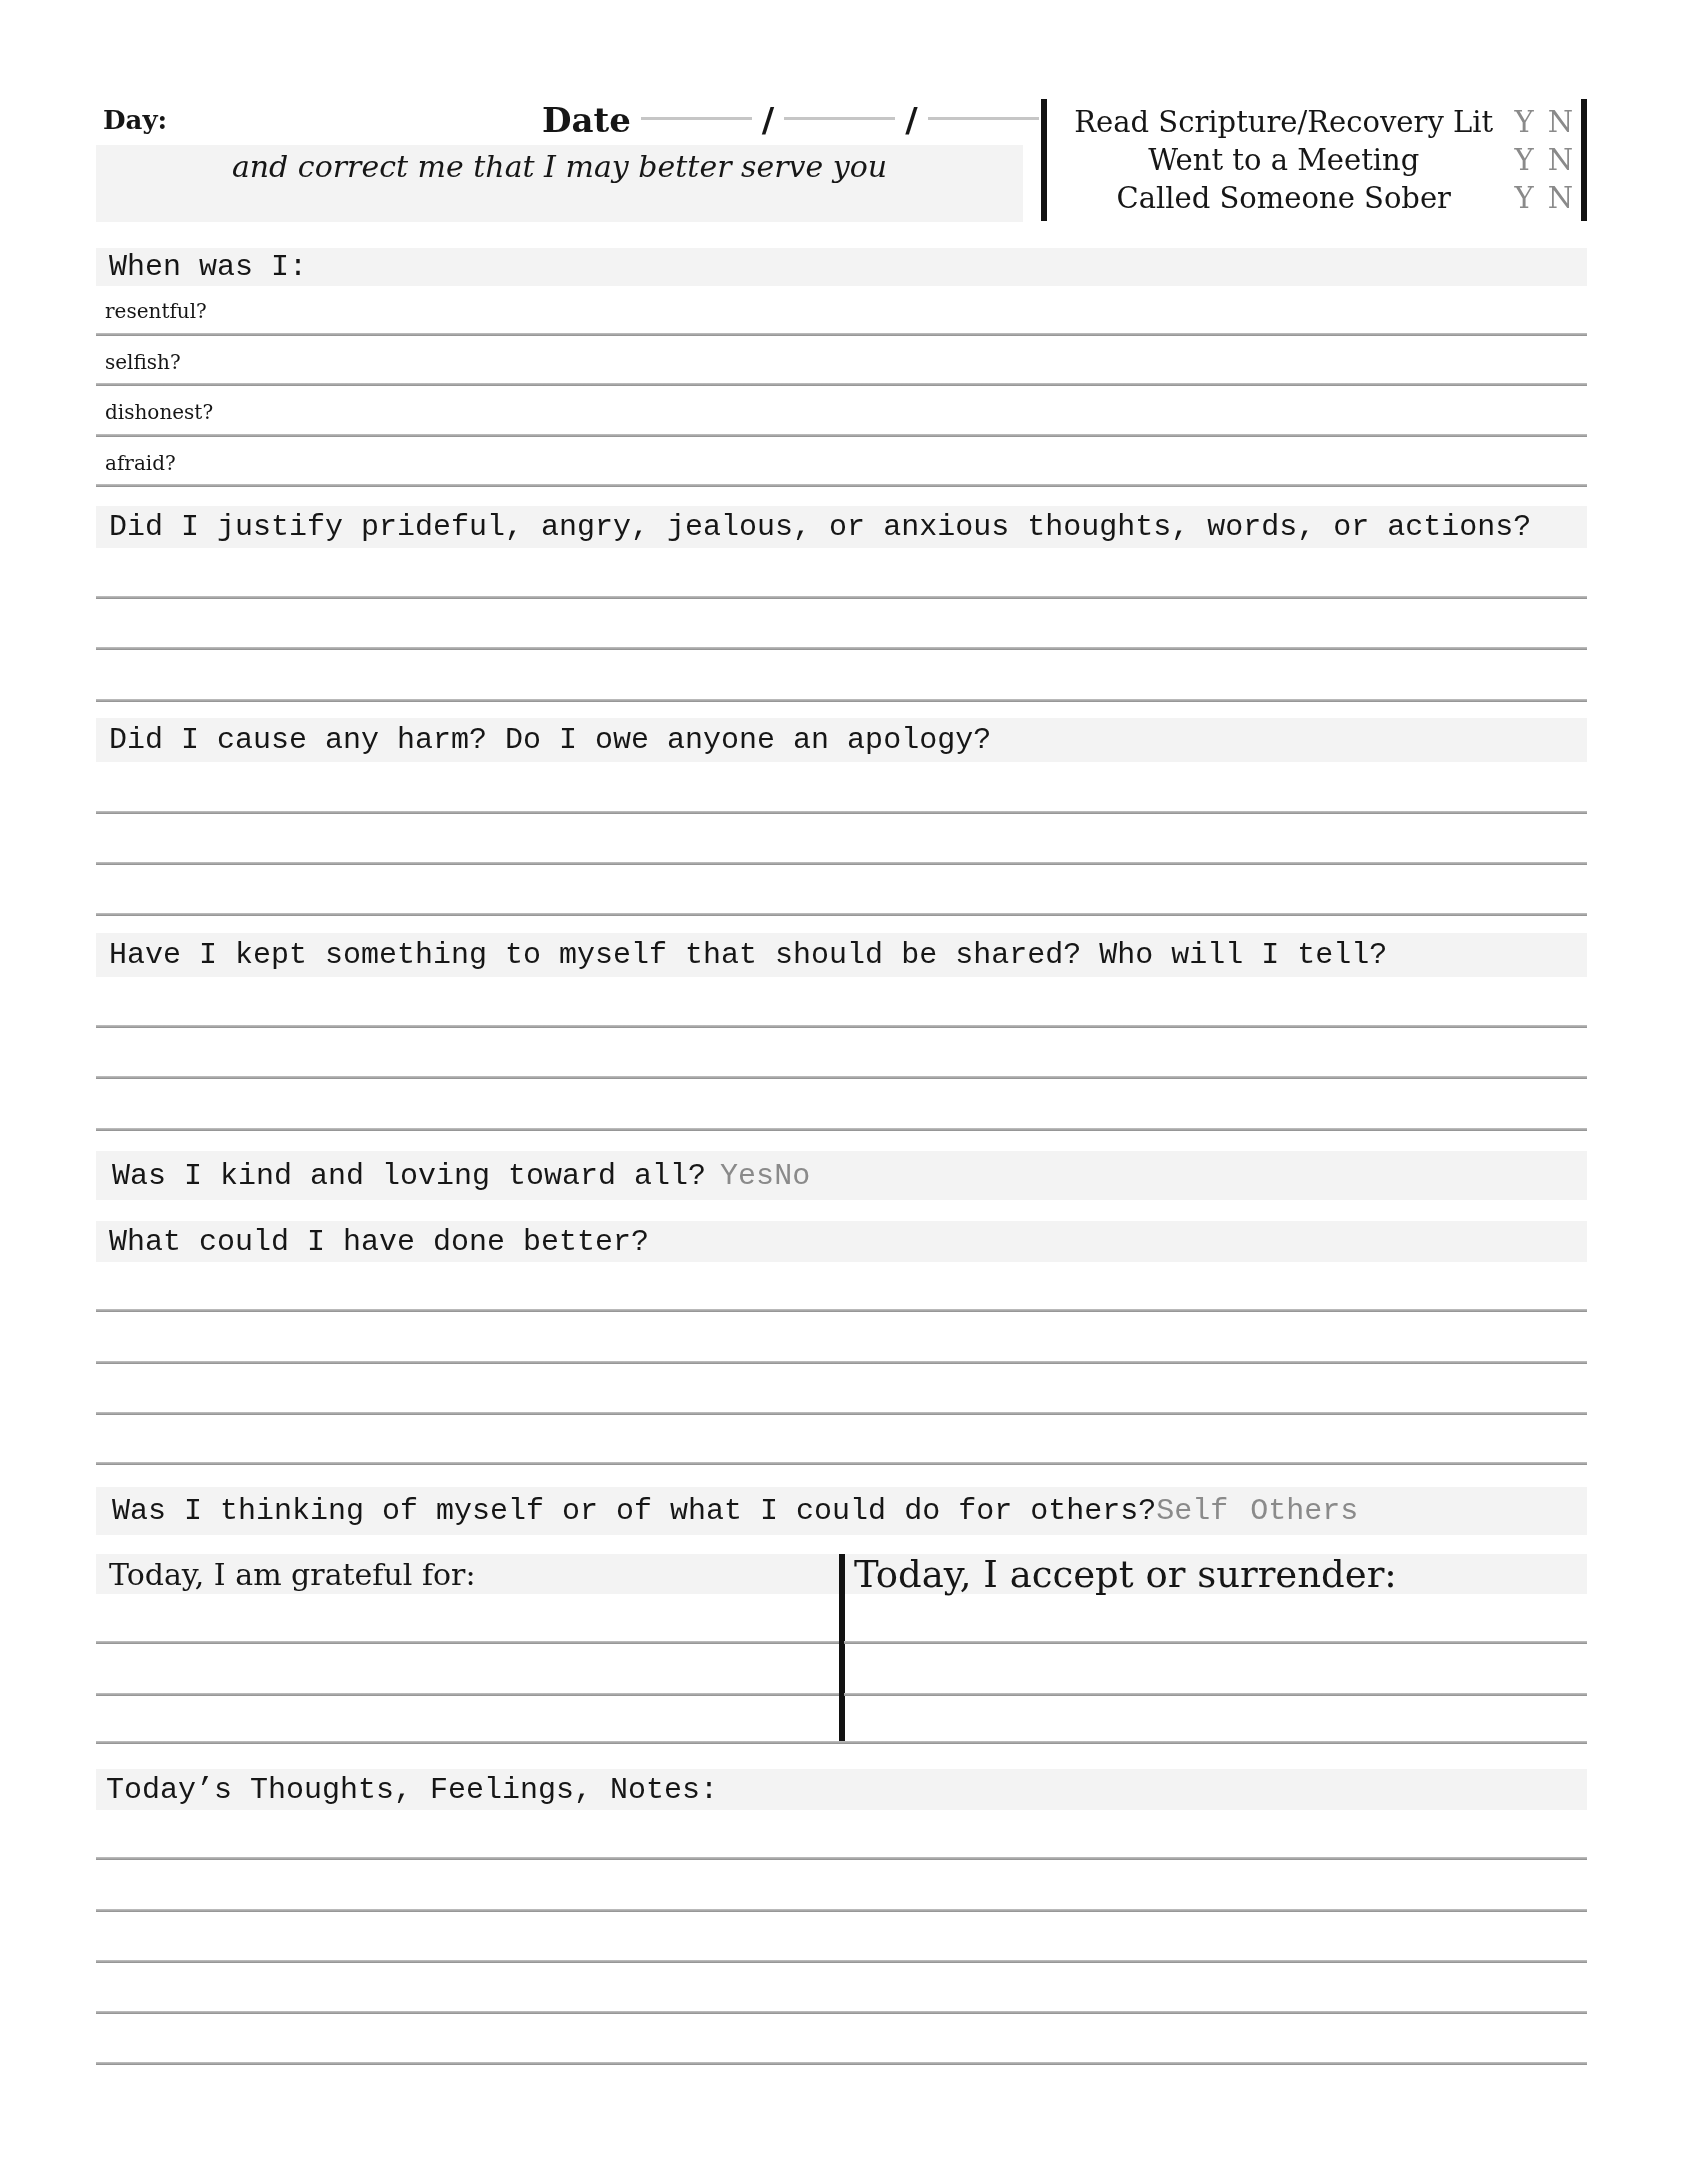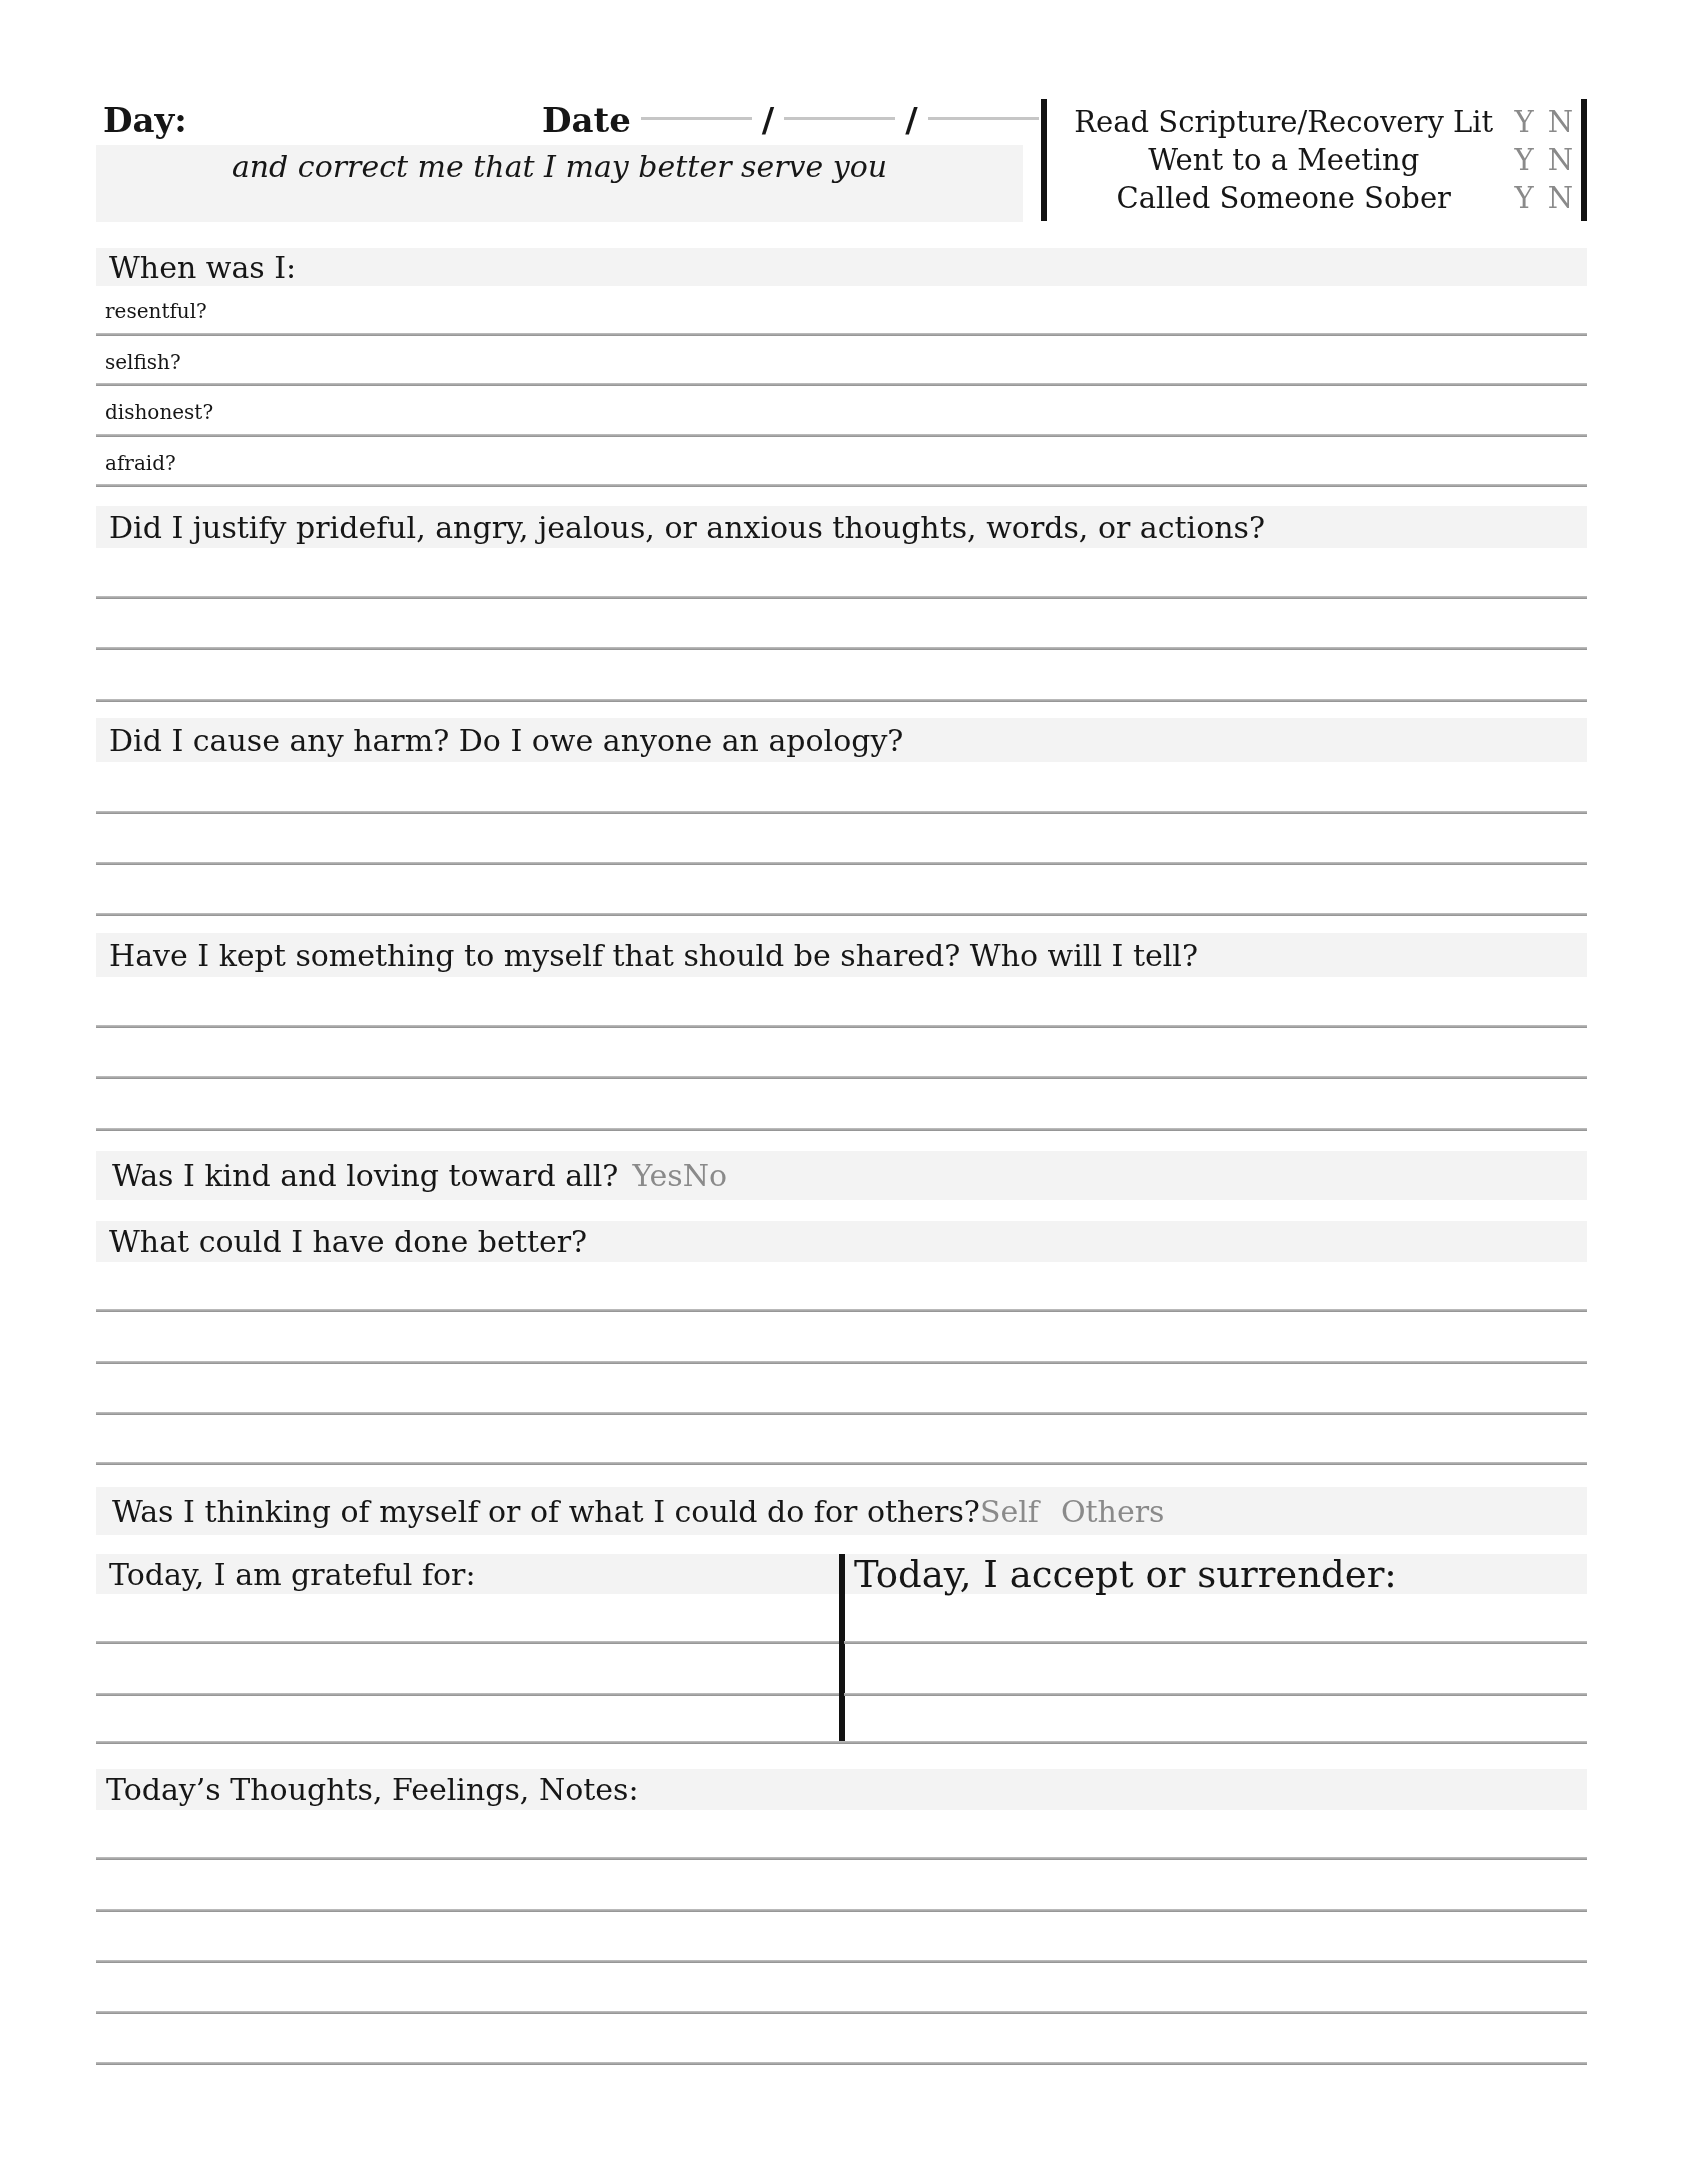--- a/index.html
+++ b/index.html
@@ -6,38 +6,38 @@
     --band:#f3f3f3; --ink:#161616; --muted:#8a8a8a;
     --rule_light:#c2c2c2; --rule_dark:#8e8e8e; --bar:#121212; --date_line:#c6c6c6;
   }
   *{box-sizing:border-box;}
   html,body{margin:0;padding:0;background:#ffffff;}
   .page{
     position:relative; width:1683px; height:2178px; background:#ffffff;
     font-family:"DejaVu Serif","Liberation Serif",serif; color:var(--ink); overflow:hidden;
   }
   
-  .day-label{position:absolute;left:103px;top:99px;font-size:34px;font-weight:700;line-height:42px;}
+  .day-label{position:absolute;left:103px;top:99px;font-size:26px;font-weight:700;line-height:42px;}
   .date-group{position:absolute;left:542px;top:99px;height:42px;display:flex;align-items:center;gap:10px;}
   .date-label{font-size:34px;font-weight:700;line-height:42px;}
   .date-field{width:111px;height:0;border-bottom:3px solid var(--date_line);margin-bottom:4px;}
   .date-slash{font-size:34px;font-weight:700;line-height:42px;}
   
   .prayer{position:absolute;left:96px;top:145px;width:927px;height:77px;background:var(--band);
     text-align:center;font-style:italic;font-size:30px;line-height:37px;padding-top:3px;}
   
   .checklist{position:absolute;left:1041px;top:99px;width:546px;height:122px;
     border-left:6px solid var(--bar);border-right:6px solid var(--bar);
     display:flex;flex-direction:column;justify-content:space-evenly;padding:2px 6px;}
   .cl-row{display:flex;align-items:center;font-size:29px;line-height:34px;}
   .cl-label{flex:1;text-align:center;white-space:nowrap;}
   .cl-opts{color:var(--muted);display:flex;gap:14px;padding-right:2px;}
   
   .band{position:absolute;left:96px;right:96px;background:var(--band);font-size:30px;
-    display:flex;align-items:center;padding-left:13px;white-space:nowrap;}
+    display:flex;align-items:center;padding-left:13px;white-space:nowrap;font-family:Liberation Mono, monospace;}
   .opt{color:var(--muted);}
   
   .when-item{position:absolute;left:105px;font-size:20px;line-height:36px;}
   
   .wl{position:absolute;left:96px;right:96px;height:3px;
     background:linear-gradient(to bottom,var(--rule_light),var(--rule_dark));}
   .wl-left{position:absolute;left:96px;width:743px;height:3px;
     background:linear-gradient(to bottom,var(--rule_light),var(--rule_dark));}
   .wl-right{position:absolute;left:844px;width:743px;height:3px;
     background:linear-gradient(to bottom,var(--rule_light),var(--rule_dark));}

